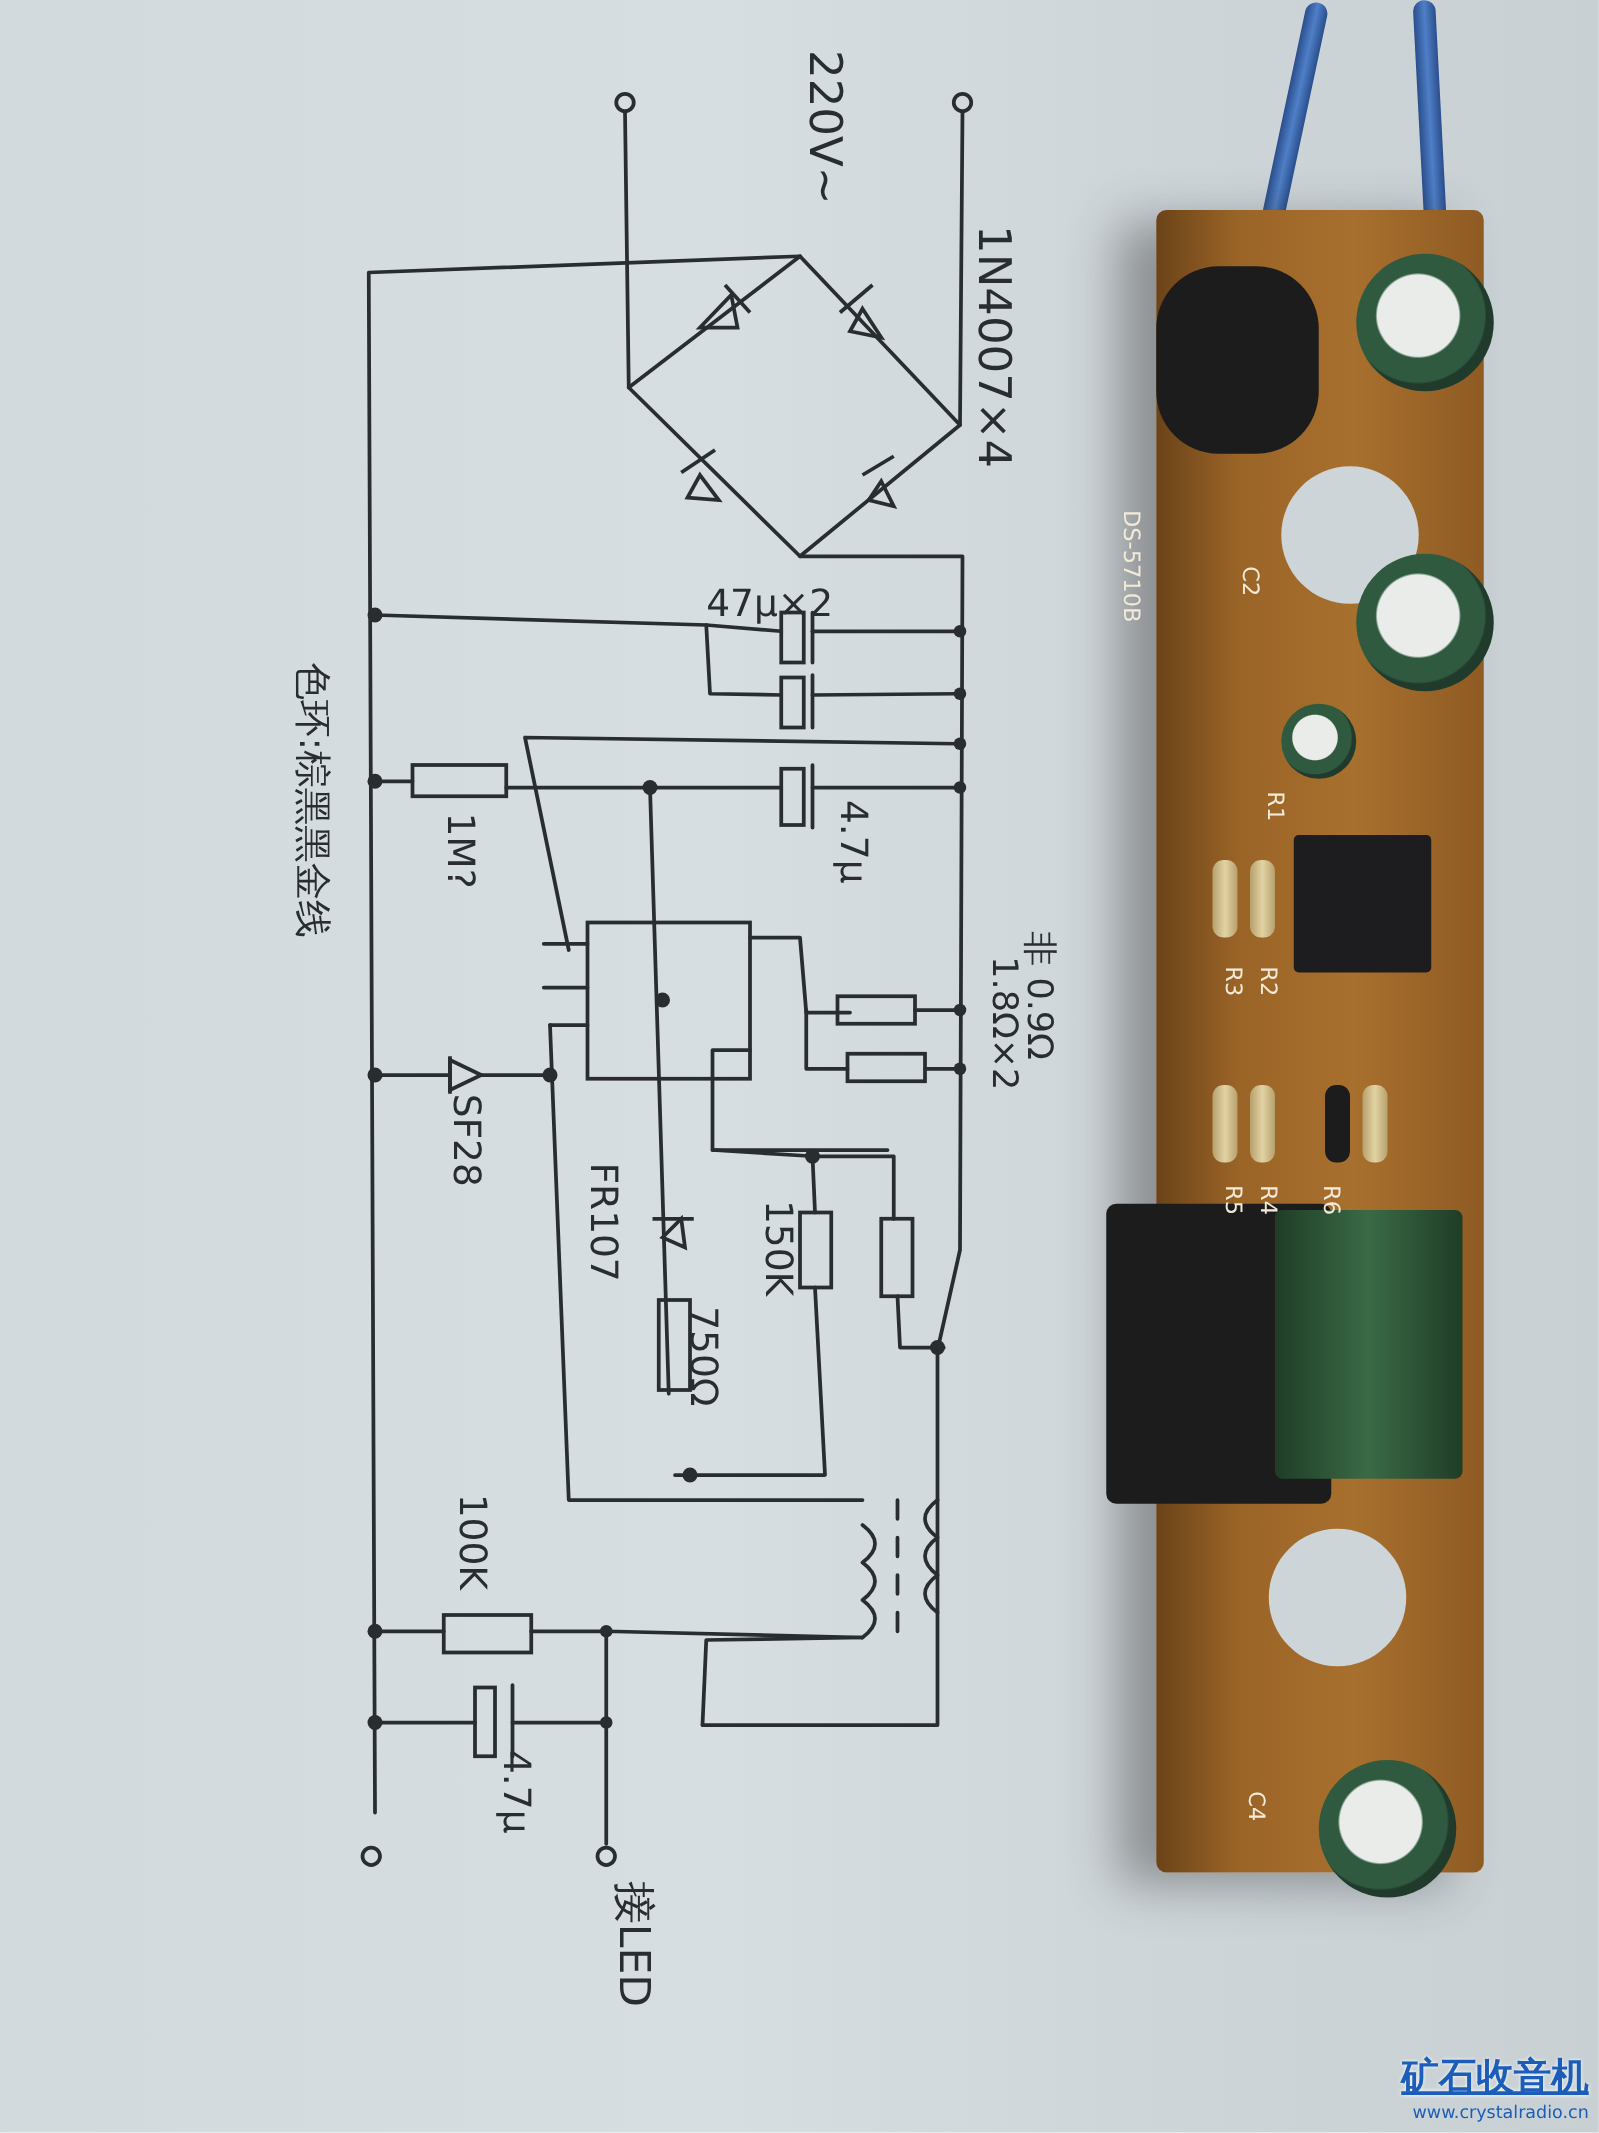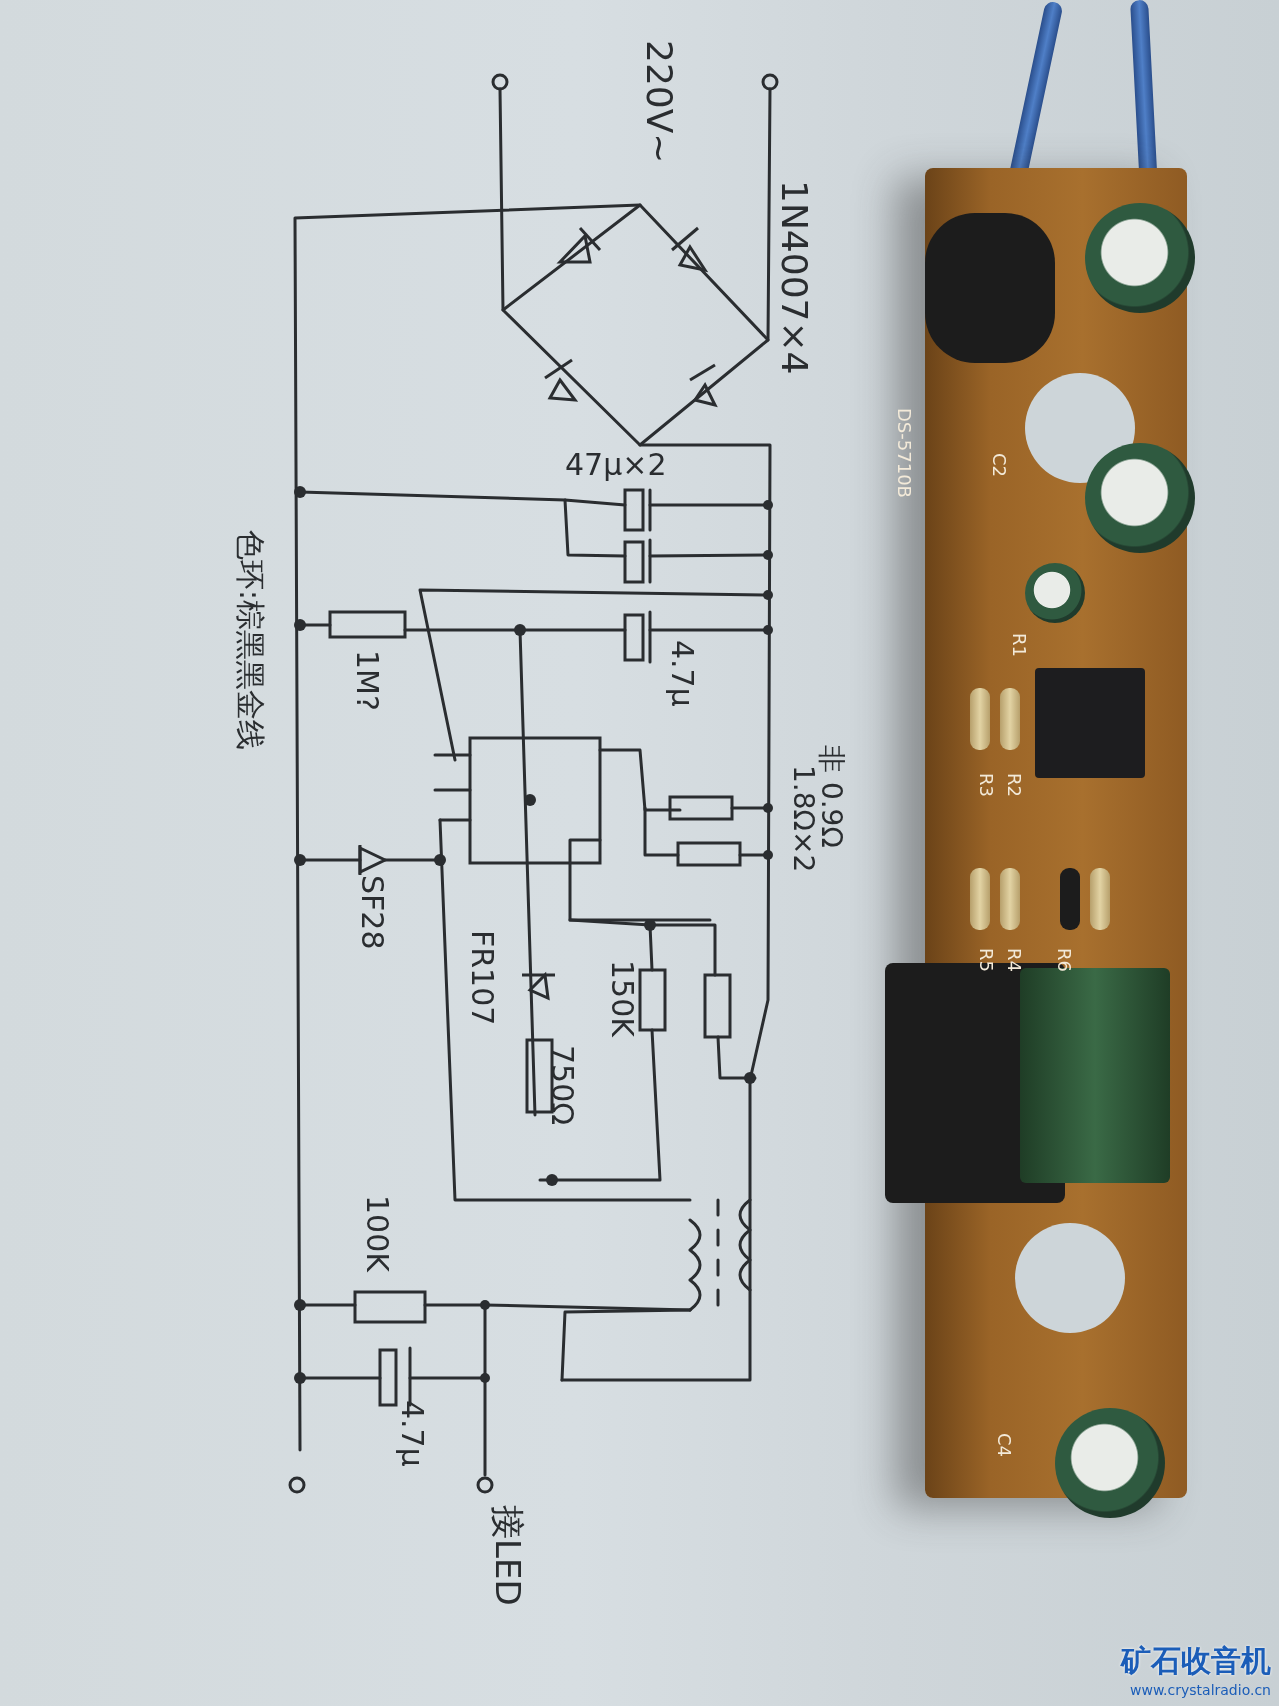--- a/index.html
+++ b/index.html
@@ -21,21 +21,21 @@
        background:radial-gradient(circle at 45% 45%,#e9ece8 0 38%,#2f5a40 40% 62%,#203b2c 64%);}
   .ic{position:absolute;background:#1d1d1f;border-radius:4px;}
   .res{position:absolute;width:20px;height:62px;border-radius:9px;
        background:linear-gradient(90deg,#b7a06c,#e2d3a4 50%,#b7a06c);}
   .silk{position:absolute;color:#f3ead9;font-family:"DejaVu Sans",sans-serif;font-size:18px;
         transform-origin:0 0;transform:rotate(90deg);white-space:nowrap;}
   .wire{position:absolute;width:18px;background:linear-gradient(90deg,#2a4e8c,#4f7fc7,#2a4e8c);border-radius:9px;}
   .block{position:absolute;background:#1c1c1c;}
   .xfmr{position:absolute;background:linear-gradient(90deg,#1f3d26,#3a6a46 50%,#1f3d26);border-radius:6px;}
   .wm{position:absolute;right:8px;bottom:8px;text-align:right;color:#1f5fbf;}
-  .wm .t1{font-family:"DejaVu Sans",sans-serif;font-size:30px;font-weight:bold;color:#1b5db8;text-shadow:0 0 3px #fff;}
+  .wm .t1{font-family:"DejaVu Sans",sans-serif;font-size:30px;font-weight:bold;color:#1b5db8;text-shadow:0 0 3px #fff;text-decoration:underline;}
   .wm .t2{font-family:"DejaVu Sans",sans-serif;font-size:14px;color:#1b5db8;}
 </style>
 </head>
 <body>
 
 <svg id="schematic" viewBox="0 0 1279 1706">
 
   <circle class="odot" cx="500" cy="82" r="7"></circle>
   <circle class="odot" cx="770" cy="82" r="7"></circle>
   <path class="w" d="M500 89 L503 310"></path>
@@ -137,21 +137,21 @@
     <circle class="dot" cx="768" cy="630" r="5"></circle>
       <circle class="dot" cx="768" cy="808" r="5"></circle>
     <circle class="dot" cx="768" cy="855" r="5"></circle>
       <circle class="dot" cx="485" cy="1305" r="5"></circle>
     <circle class="dot" cx="485" cy="1378" r="5"></circle>
   </g>
 </svg>
 
 <div class="lbl" style="left:680px;top:40px;font-size:36px;">220V~</div>
 <div class="lbl" style="left:815px;top:180px;font-size:36px;">1N4007×4</div>
-<div class="lbl" style="left:565px;top:447px;transform:none;font-size:30px;text-align:center;">47μ×2</div>
+<div class="lbl" style="left:565px;top:466px;transform:none;font-size:30px;text-align:center;">47μ×2</div>
 <div class="lbl" style="left:700px;top:640px;">4.7μ</div>
 <div class="lbl" style="left:385px;top:650px;">1M?</div>
 <div class="lbl" style="left:270px;top:530px;">色环:棕黑黑金线</div>
 <div class="lbl" style="left:850px;top:745px;font-size:28px;">非 0.9Ω</div>
 <div class="lbl" style="left:820px;top:765px;font-size:28px;">1.8Ω×2</div>
 <div class="lbl" style="left:390px;top:875px;">SF28</div>
 <div class="lbl" style="left:500px;top:930px;">FR107</div>
 <div class="lbl" style="left:640px;top:960px;">150K</div>
 <div class="lbl" style="left:778px;top:975px;"></div>
 <div class="lbl" style="left:580px;top:1045px;">750Ω</div>

